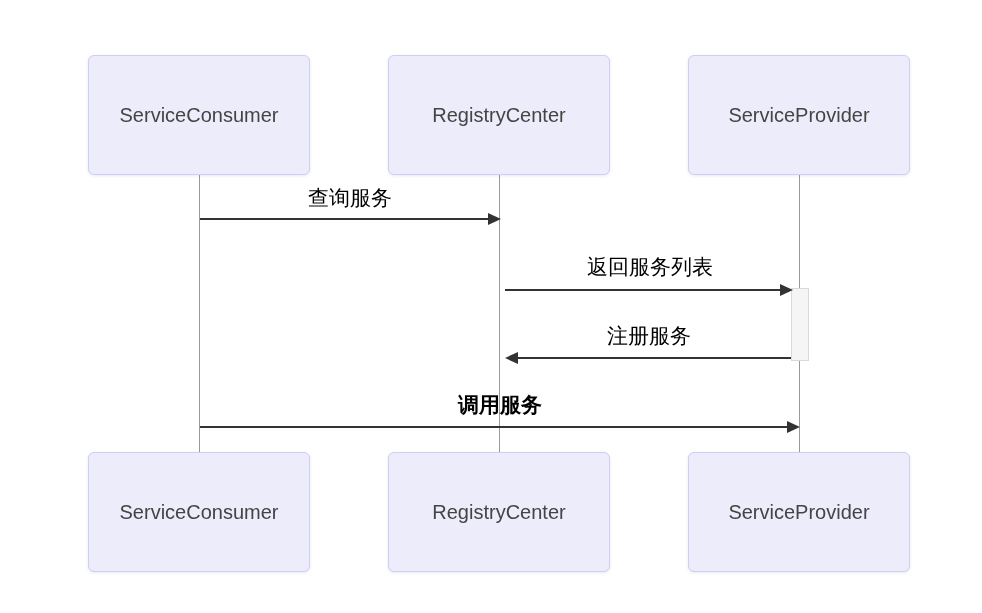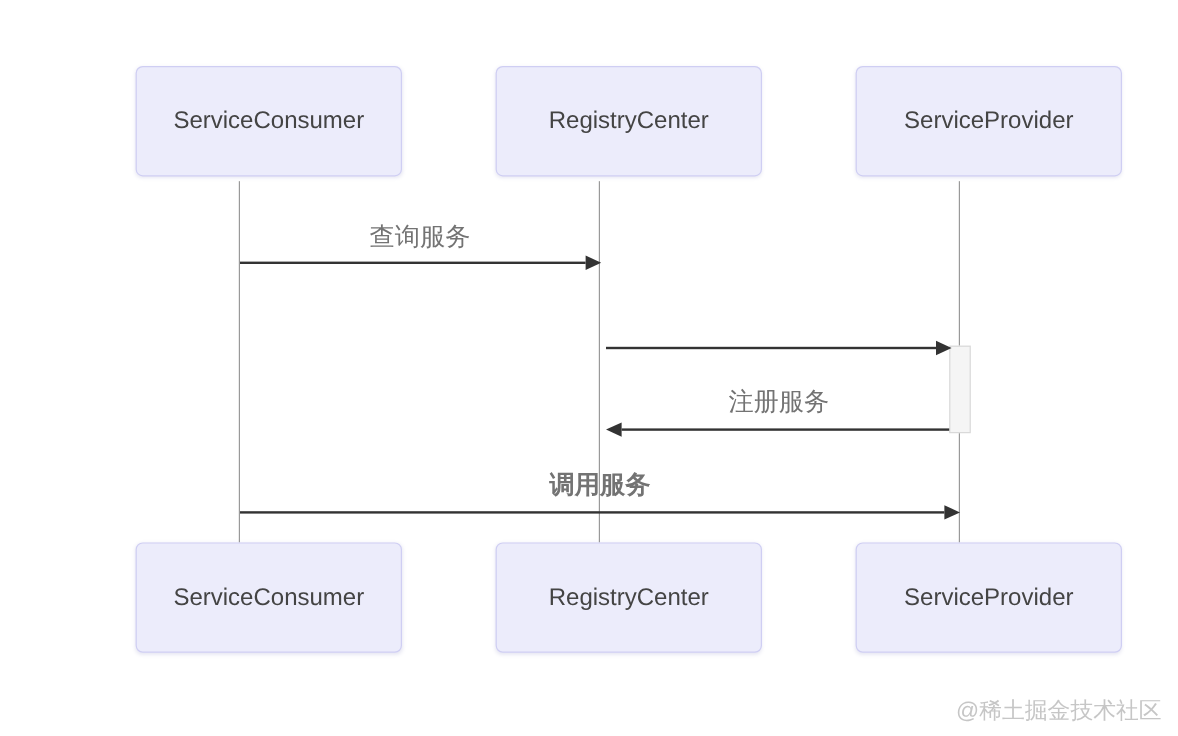--- a/index.html
+++ b/index.html
@@ -7,32 +7,31 @@
     position: relative;
     width: 982px;
     height: 613px;
     background: #ffffff;
     font-family: "Liberation Sans", "DejaVu Sans", sans-serif;
     overflow: hidden;
   }
   .participant {
     position: absolute;
     width: 222px;
-    height: 92px;
+    height: 120px;
     background: #ECECFB;
     border: 1px solid #CFCEF3;
     border-radius: 6px;
     display: flex;
     align-items: center;
     justify-content: center;
     font-size: 20px;
     color: #444444;
     box-shadow: 0 1px 3px rgba(130,130,190,0.18);
     box-sizing: border-box;
-    margin-left: 25px;
   }
   .lifeline {
     position: absolute;
     width: 1px;
     top: 151px;
     height: 301px;
     background: #999999;
   }
   .activation {
     position: absolute;
@@ -61,21 +60,21 @@
     width: 0; height: 0;
     border-top: 6px solid transparent;
     border-bottom: 6px solid transparent;
     border-right: 13px solid #333333;
   }
   .msg-label {
     position: absolute;
     transform: translateX(-50%);
     font-size: 21px;
     line-height: 1.25;
-    color: #737373;
+    color: #000000;
     white-space: nowrap;
   }
   .watermark {
     position: absolute;
     right: 14px;
     bottom: 8px;
     font-size: 19px;
     color: #C6C6C6;
   }
 </style>
@@ -107,26 +106,26 @@
     <span>RegistryCenter</span>
   </div>
   <div class="participant" style="left:688px; top:452px;">
     <span>ServiceProvider</span>
   </div>
 
   <div class="msg-label" style="left:350px; top:185px;">查询服务</div>
   <div class="msg-line" style="left:200px; top:218px; width:288px;"></div>
   <div class="arrow-r" style="left:488px; top:213px;"></div>
 
+  <div class="msg-label" style="left:650px; top:254px;">返回服务列表</div>
   <div class="msg-line" style="left:505px; top:289px; width:275px;"></div>
   <div class="arrow-r" style="left:780px; top:284px;"></div>
 
   <div class="msg-label" style="left:649px; top:323px;text-align:right;">注册服务</div>
   <div class="arrow-l" style="left:505px; top:352px;"></div>
   <div class="msg-line" style="left:518px; top:357px; width:273px;"></div>
 
   <div class="msg-label" style="left:500px; top:392px;font-weight:bold;">调用服务</div>
   <div class="msg-line" style="left:200px; top:426px; width:587px;"></div>
   <div class="arrow-r" style="left:787px; top:421px;"></div>
 
-  <div class="watermark">@稀土掘金技术社区</div>
 
 </div>
 
 </body></html>

